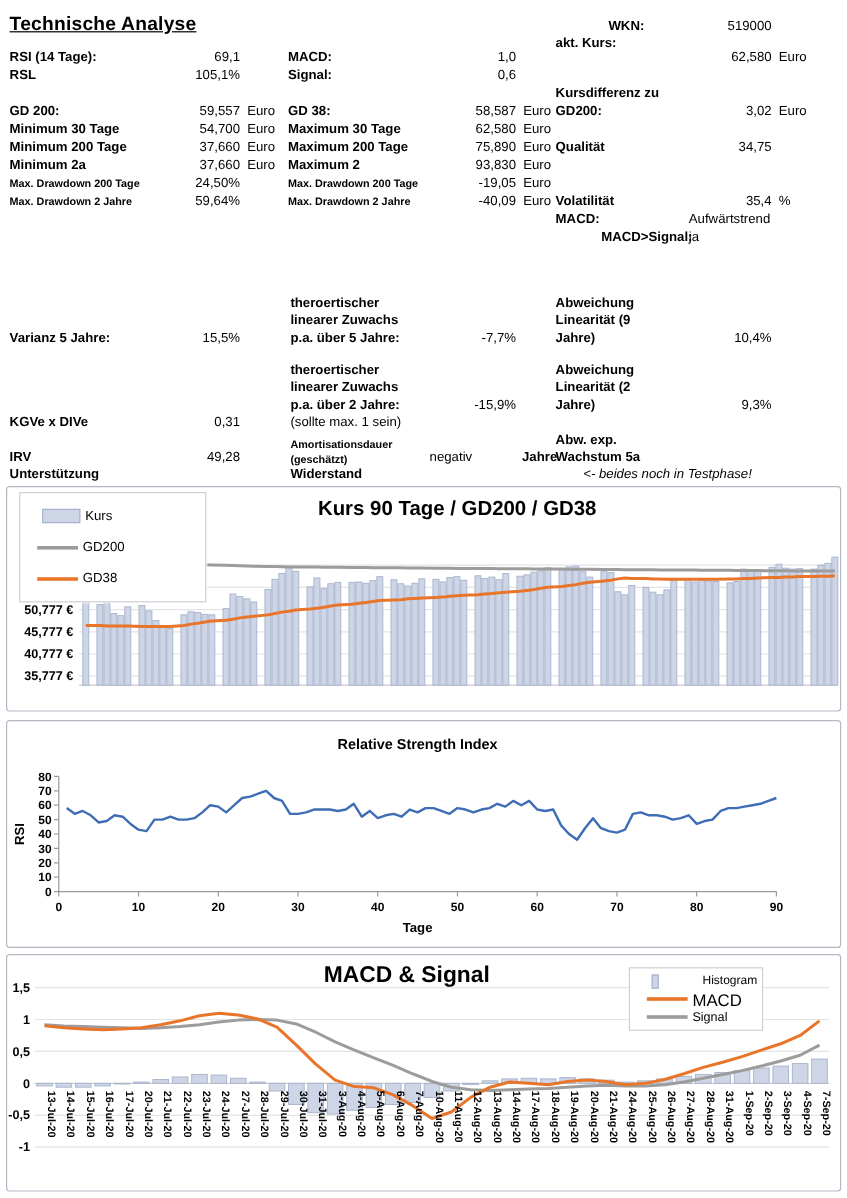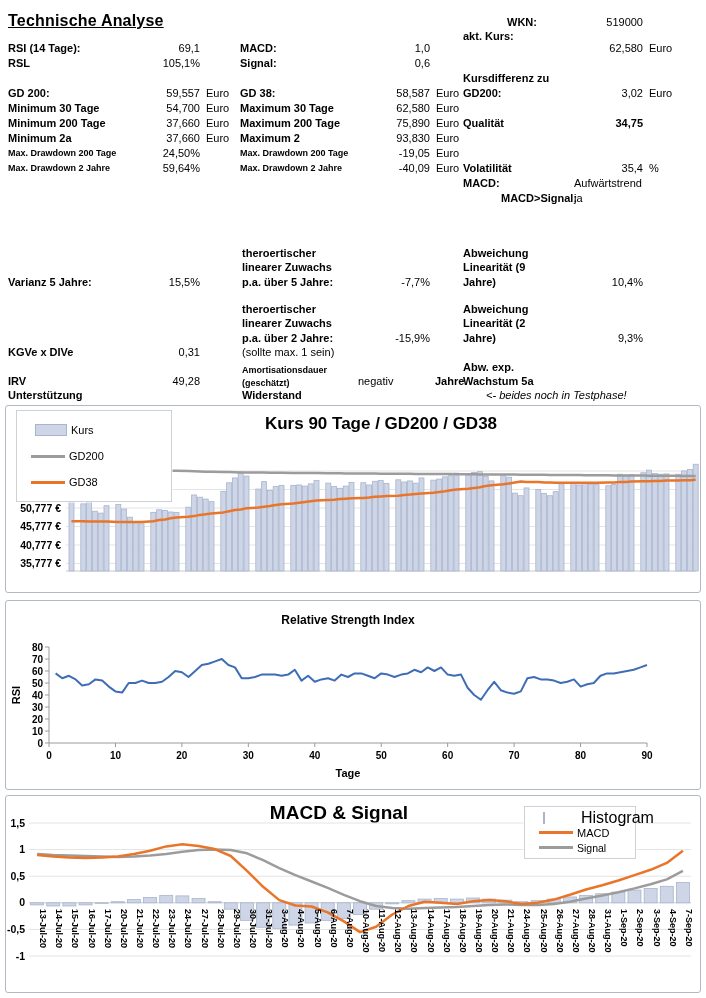--- a/index.html
+++ b/index.html
@@ -72,21 +72,21 @@
     <div class="abs lbl" style="left: 463px; top: 16px; margin-left: 44px;">WKN:</div>
     <div class="abs val" style="right: 63px; top: 16px;">519000</div>
     <div class="abs lbl" style="left: 463px; top: 30px;">akt. Kurs:</div>
     <div class="abs val" style="right: 63px; top: 42px;">62,580</div>
     <div class="abs val" style="left: 649px; top: 42px;">Euro</div>
     <div class="abs lbl" style="left: 463px; top: 72px;">Kursdifferenz zu</div>
     <div class="abs lbl" style="left: 463px; top: 87px;">GD200:</div>
     <div class="abs val" style="right: 63px; top: 87px;">3,02</div>
     <div class="abs val" style="left: 649px; top: 87px;">Euro</div>
     <div class="abs lbl" style="left: 463px; top: 117px;">Qualität</div>
-    <div class="abs val" style="right: 63px; top: 117px; font-weight: bold;">34,75</div>
+    <div class="abs val" style="right: 63px; top: 117px;">34,75</div>
     <div class="abs lbl" style="left: 463px; top: 162px;">Volatilität</div>
     <div class="abs val" style="right: 63px; top: 162px;">35,4</div>
     <div class="abs val" style="left: 649px; top: 162px;">%</div>
     <div class="abs lbl" style="left: 463px; top: 177px;">MACD:</div>
     <div class="abs val" style="left: 574px; top: 177px;">Aufwärtstrend</div>
     <div class="abs lbl" style="left: 463px; top: 192px; padding-left: 38px;">MACD&gt;Signal:</div>
     <div class="abs val" style="left: 574px; top: 192px;">ja</div>
   </div>
 
 <div id="midsec">
@@ -401,25 +401,25 @@
       <text x="566.9024390243902" y="113" text-anchor="start" font-size="9" transform="rotate(90 566.9024390243902 113)">27-Aug-20</text>
       <text x="583.0487804878048" y="113" text-anchor="start" font-size="9" transform="rotate(90 583.0487804878048 113)">28-Aug-20</text>
       <text x="599.1951219512194" y="113" text-anchor="start" font-size="9" transform="rotate(90 599.1951219512194 113)">31-Aug-20</text>
       <text x="615.3414634146341" y="113" text-anchor="start" font-size="9" transform="rotate(90 615.3414634146341 113)">1-Sep-20</text>
       <text x="631.4878048780487" y="113" text-anchor="start" font-size="9" transform="rotate(90 631.4878048780487 113)">2-Sep-20</text>
       <text x="647.6341463414634" y="113" text-anchor="start" font-size="9" transform="rotate(90 647.6341463414634 113)">3-Sep-20</text>
       <text x="663.780487804878" y="113" text-anchor="start" font-size="9" transform="rotate(90 663.780487804878 113)">4-Sep-20</text>
       <text x="679.9268292682926" y="113" text-anchor="start" font-size="9" transform="rotate(90 679.9268292682926 113)">7-Sep-20</text>
     </svg>
   <div class="legend" id="legend3" style="left:518px;top:10px;width:102px;padding:3px 4px">
-      <div class="item" style="height: 15px; font-size: 16px; gap: 32px;">
+      <div class="item" style="height: 15px; font-size: 10px; gap: 32px;">
         <span class="sw" style="width: 30px; height: 10px; background: rgb(205, 213, 230); border: 1px solid rgb(169, 181, 206); margin-left: 14px;"></span>
         <span>Histogram</span>
       </div>
-      <div class="item" style="height: 15px; font-size: 11px;">
+      <div class="item" style="height: 15px; font-size: 14px;">
         <span class="sw" style="width: 34px; height: 3px; background: rgb(232, 117, 42); margin-left: 10px;"></span>
         <span>MACD</span>
       </div>
       <div class="item" style="height: 15px; font-size: 10.5px;">
         <span class="sw" style="width: 34px; height: 3px; background: rgb(156, 156, 156); margin-left: 10px;"></span>
         <span>Signal</span>
       </div>
     </div>
 </div>
 

